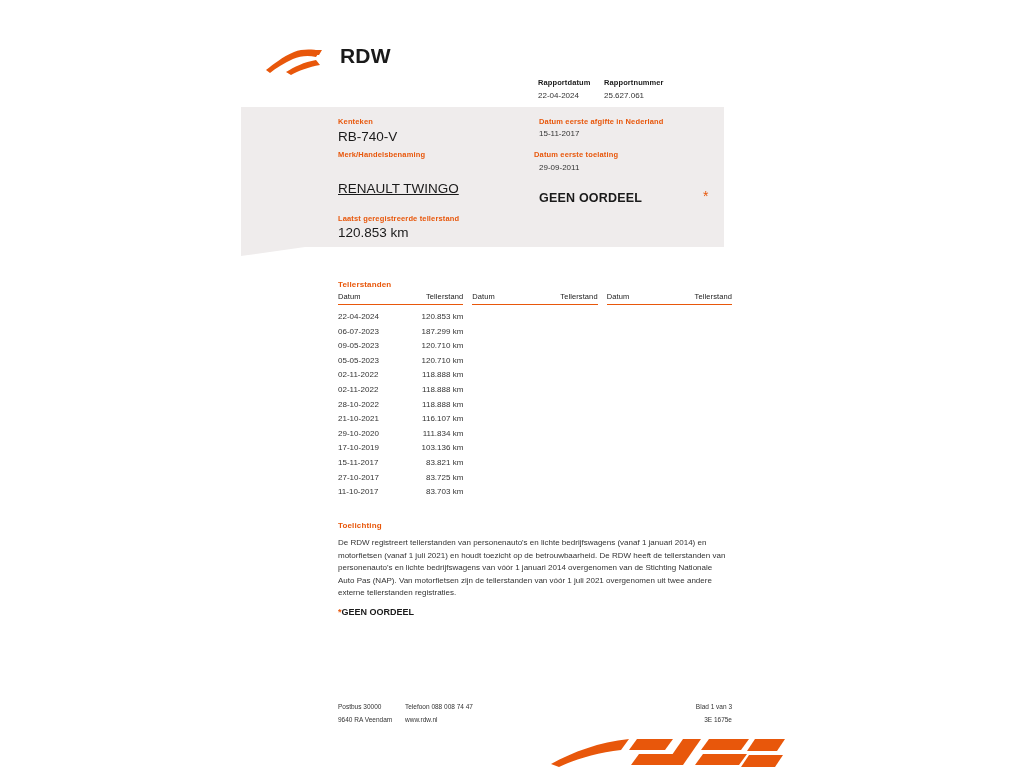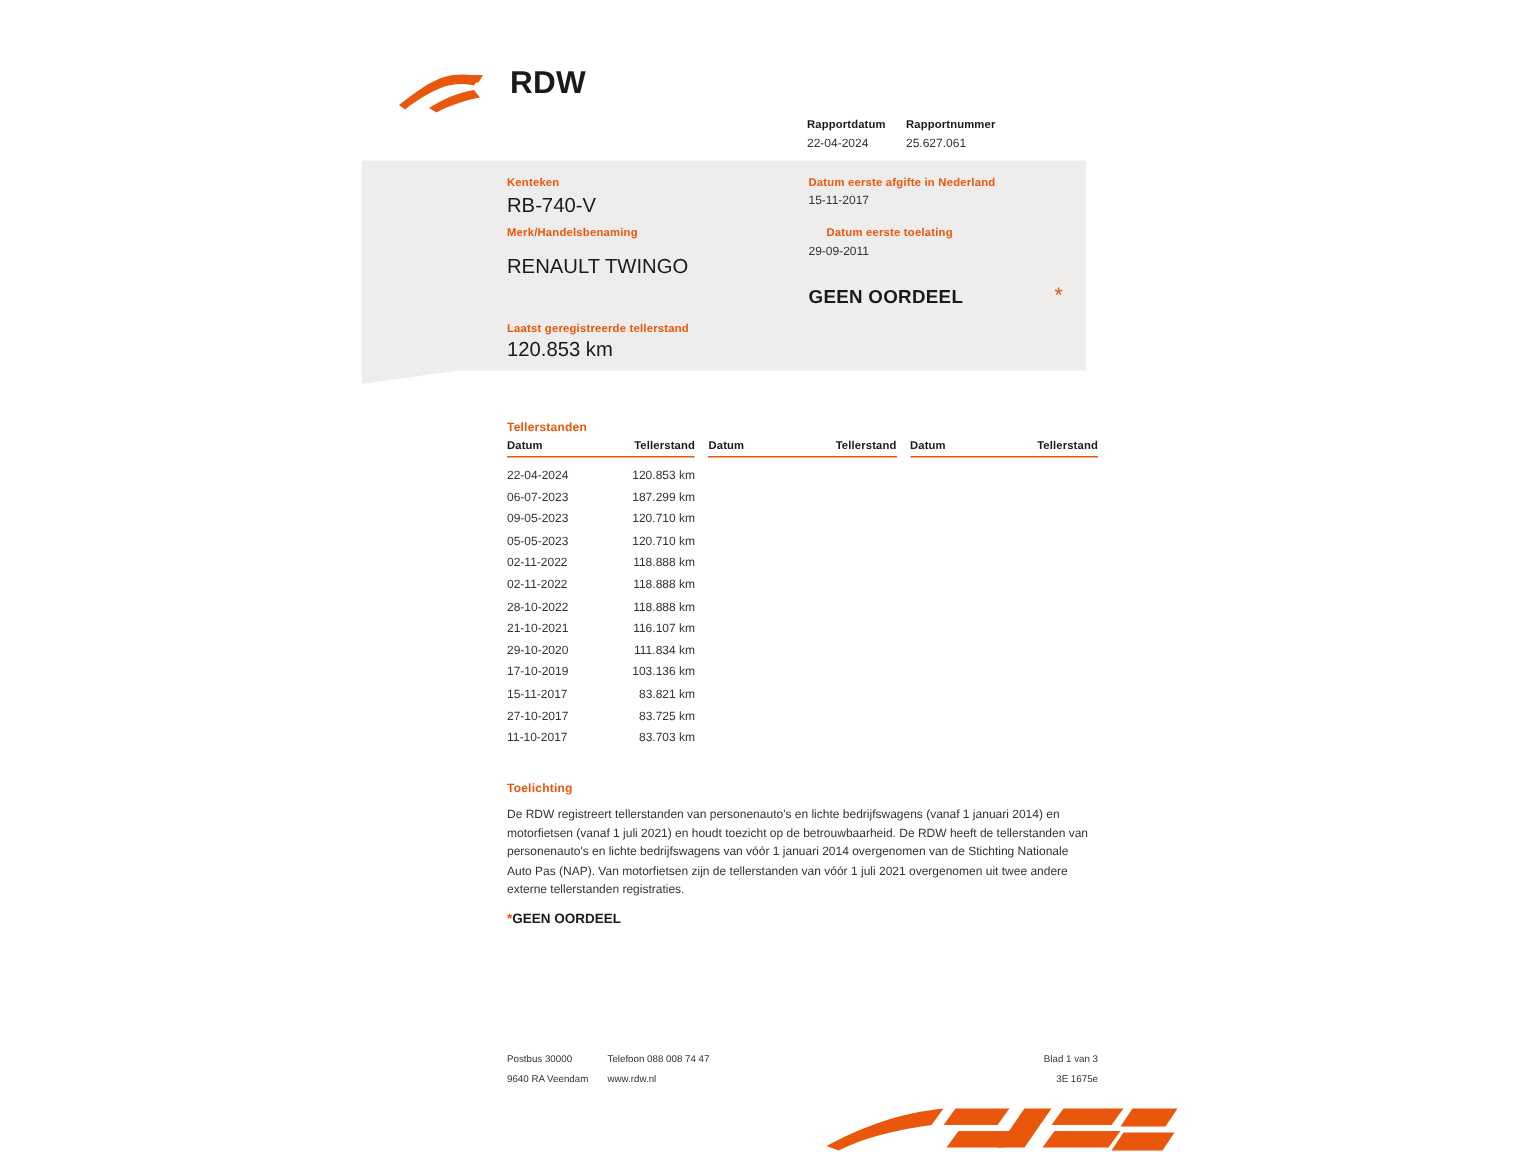--- a/index.html
+++ b/index.html
@@ -159,21 +159,21 @@
   }
   .odo-group {
     width: 138px;
     margin-right: 9px;
   }
   .odo-group:last-child { margin-right: 0; }
   .odo-head-cell {
     display: flex;
     justify-content: space-between;
     font-size: 7.5px;
-    font-weight: bold;
+    font-weight: normal;
     color: #1a1a1a;
     border-bottom: 1px solid #e8570b;
     padding-bottom: 3px;
     letter-spacing: .1px;
   }
   .odo-body {
     display: flex;
     width: 394px;
     margin-top: 5px;
   }
@@ -278,29 +278,29 @@
     </div>
   </div>
 
   <div class="panel"></div>
   <div class="panel-notch"></div>
 
   <div class="p-label" style="left:338px; top:117px;">Kenteken</div>
   <div class="p-value" style="left:338px; top:129px;">RB-740-V</div>
 
   <div class="p-label" style="left:338px; top:150px;">Merk/Handelsbenaming</div>
-  <div class="p-value" style="left:338px; top:170px;">RENAULT TWINGO</div>
+  <div class="p-value" style="left:338px; top:181px;text-decoration:underline;">RENAULT TWINGO</div>
 
   <div class="p-label" style="left:338px; top:214px;">Laatst geregistreerde tellerstand</div>
   <div class="p-value" style="left:338px; top:225px;">120.853 km</div>
 
   <div class="p-label" style="left:539px; top:117px;">Datum eerste afgifte in Nederland</div>
   <div class="p-subvalue" style="left:539px; top:129px;">15-11-2017</div>
 
-  <div class="p-label" style="left:539px; top:150px;padding-left:12px;">Datum eerste toelating</div>
+  <div class="p-label" style="left:522px; top:150px;padding-left:12px;">Datum eerste toelating</div>
   <div class="p-subvalue" style="left:539px; top:163px;">29-09-2011</div>
 
   <div class="verdict">GEEN OORDEEL</div>
   <div class="verdict-star">*</div>
 
   <div class="section-title" style="left:338px; top:280px;">Tellerstanden</div>
 
   <div class="odo">
     <div class="odo-head">
       <div class="odo-group">

